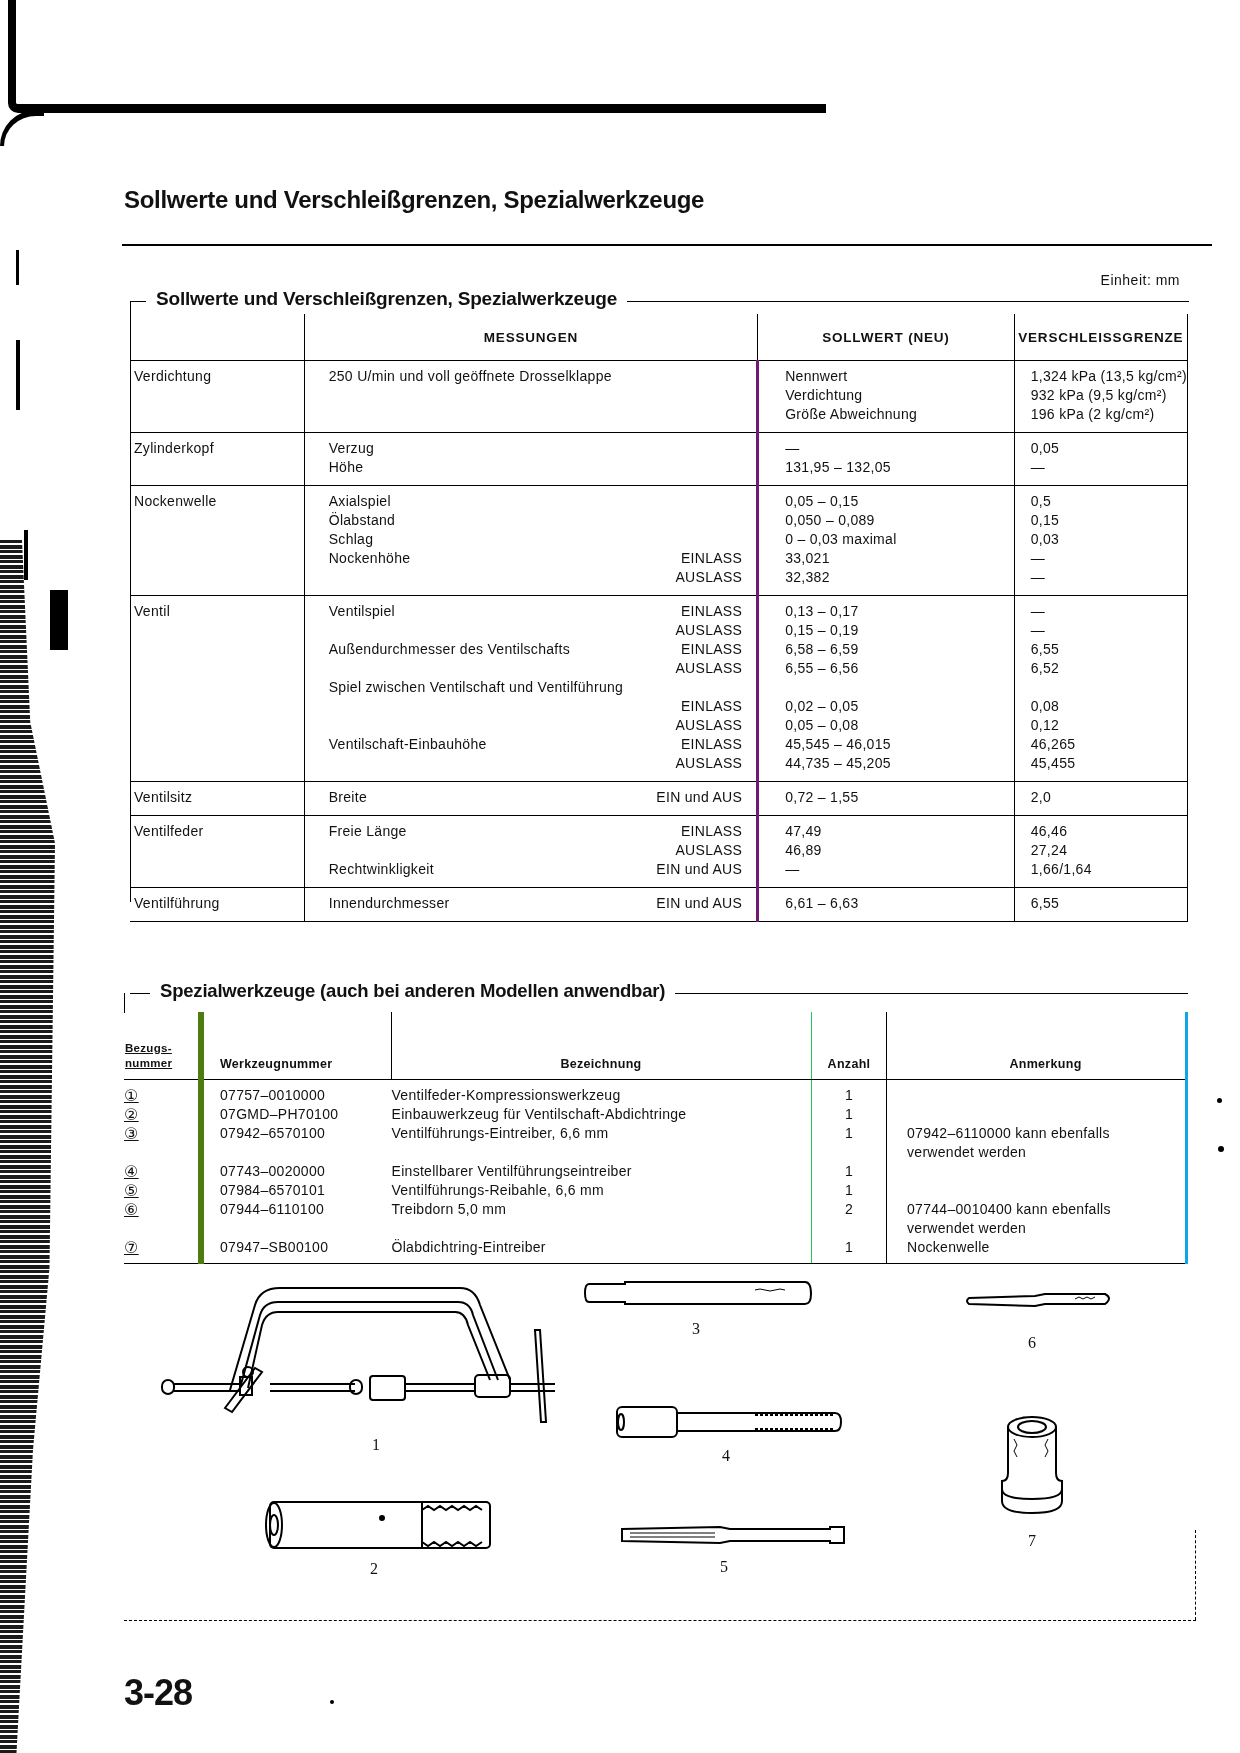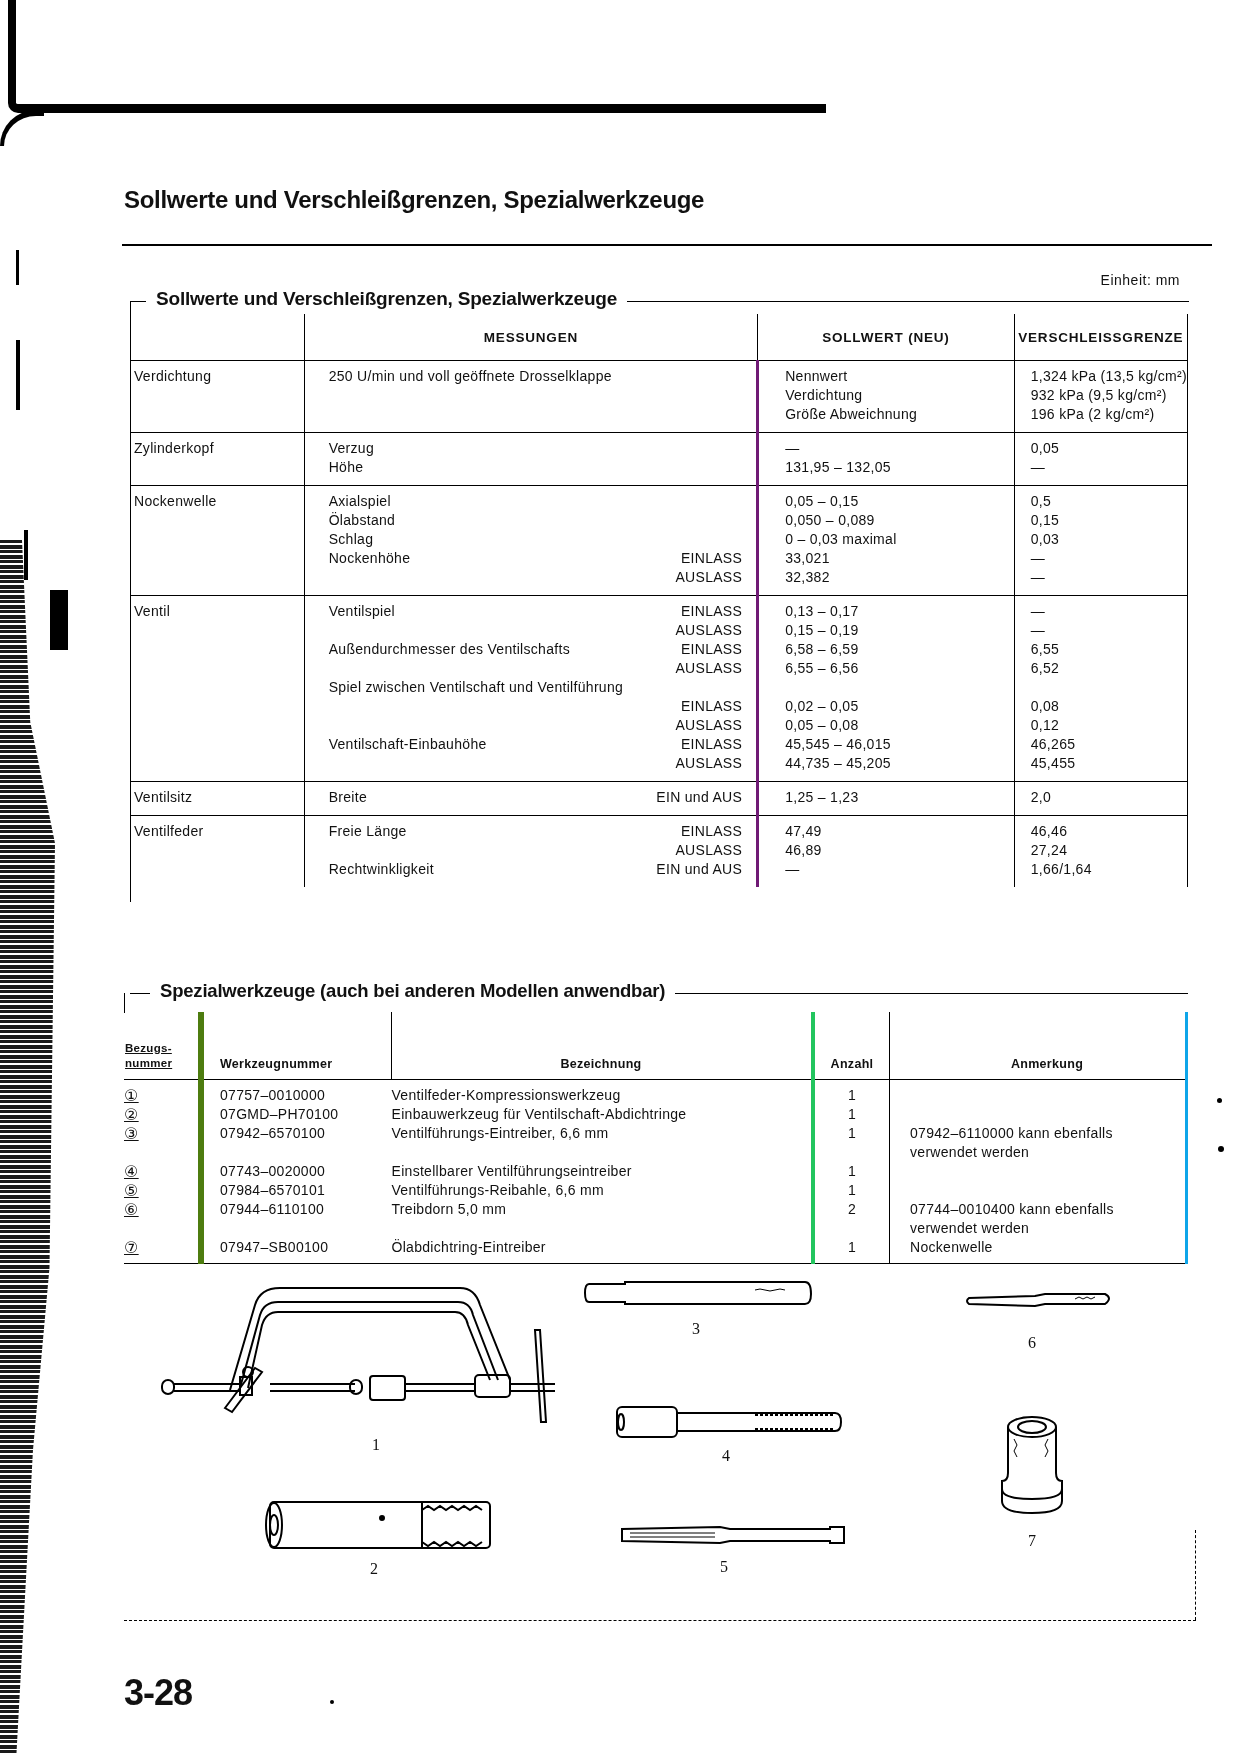--- a/index.html
+++ b/index.html
@@ -44,21 +44,21 @@
 
   
   table.tools { position: absolute; left: 124px; top: 1012px; width: 1064px; border-collapse: collapse; font-size: 14px; letter-spacing: 0.3px; }
   table.tools th { font-size: 12.5px; font-weight: bold; height: 58px; vertical-align: bottom; padding-bottom: 8px; border-bottom: 1px solid #000; }
   table.tools td { vertical-align: top; line-height: 19px; padding: 0; }
   table.tools tbody tr:first-child td { padding-top: 6px; }
   table.tools tbody tr:last-child td { padding-bottom: 6px; border-bottom: 1px solid #000; }
   .t-ref { width: 72px; text-align: left; border-right: 6px solid #4d7c0f; font-size: 16px; text-decoration: underline; }
   .t-num { width: 170px; padding-left: 16px !important; }
   .t-desc { width: 418px; padding-left: 0 !important; }
-  .t-qty { width: 72px; text-align: center; border-left: 4px solid #22c55e; border-right: 1px solid #000; }
+  .t-qty { width: 72px; text-align: center; border-left: 1px solid #22c55e; border-right: 1px solid #000; }
   .t-note { padding-left: 20px !important; border-right: 3px solid #0ea5e9; }
 
   
   .illus { position: absolute; }
   .illus svg { display: block; overflow: visible; }
   .fig-label { position: absolute; font-family: "Liberation Serif", serif; font-size: 16px; }
   .bottom-rule { left: 124px; top: 1620px; width: 1072px; border-top: 1px dashed #000; }
   .right-rule { left: 1195px; top: 1530px; height: 90px; border-left: 1px dashed #000; }
   .page-number { left: 124px; top: 1672px; font-size: 36px; font-weight: bold; letter-spacing: -1px; }
 </style>
@@ -225,21 +225,21 @@
         <td class="c-comp">
           <span class="line">Ventilsitz</span>
         </td>
         <td class="c-meas">
           <span class="line">Breite</span>
         </td>
         <td class="c-side">
           <span class="line">EIN und AUS</span>
         </td>
         <td class="c-std">
-          <span class="line">1,25 – 1,23</span>
+          <span class="line">0,72 – 1,55</span>
         </td>
         <td class="c-lim">
           <span class="line">2,0</span>
         </td>
       </tr>
       <tr class="grp">
         <td class="c-comp">
           <span class="line">Ventilfeder</span>
         </td>
         <td class="c-meas">
@@ -254,20 +254,37 @@
         </td>
         <td class="c-std">
           <span class="line">47,49</span>
           <span class="line">46,89</span>
           <span class="line">—</span>
         </td>
         <td class="c-lim">
           <span class="line">46,46</span>
           <span class="line">27,24</span>
           <span class="line">1,66/1,64</span>
+        </td>
+      </tr>
+      <tr class="grp">
+        <td class="c-comp" style="border-bottom: 1px solid rgb(0, 0, 0);">
+          <span class="line">Ventilführung</span>
+        </td>
+        <td class="c-meas" style="border-bottom: 1px solid rgb(0, 0, 0);">
+          <span class="line">Innendurchmesser</span>
+        </td>
+        <td class="c-side" style="border-bottom: 1px solid rgb(0, 0, 0);">
+          <span class="line">EIN und AUS</span>
+        </td>
+        <td class="c-std" style="border-bottom: 1px solid rgb(0, 0, 0);">
+          <span class="line">6,61 – 6,63</span>
+        </td>
+        <td class="c-lim" style="border-bottom: 1px solid rgb(0, 0, 0);">
+          <span class="line">6,55</span>
         </td>
       </tr>
     </tbody>
 </table>
 
 <div class="abs section-frame" style="left:130px;top:993px;width:1058px;height:270px;border-left:none;"></div>
 <div class="abs" style="left:124px;top:993px;width:1px;height:20px;background:#000;"></div>
 <div class="abs section-heading" style="left:150px;top:980px;font-size:18.5px;">Spezialwerkzeuge (auch bei anderen Modellen anwendbar)</div>
 
 <table class="tools">

